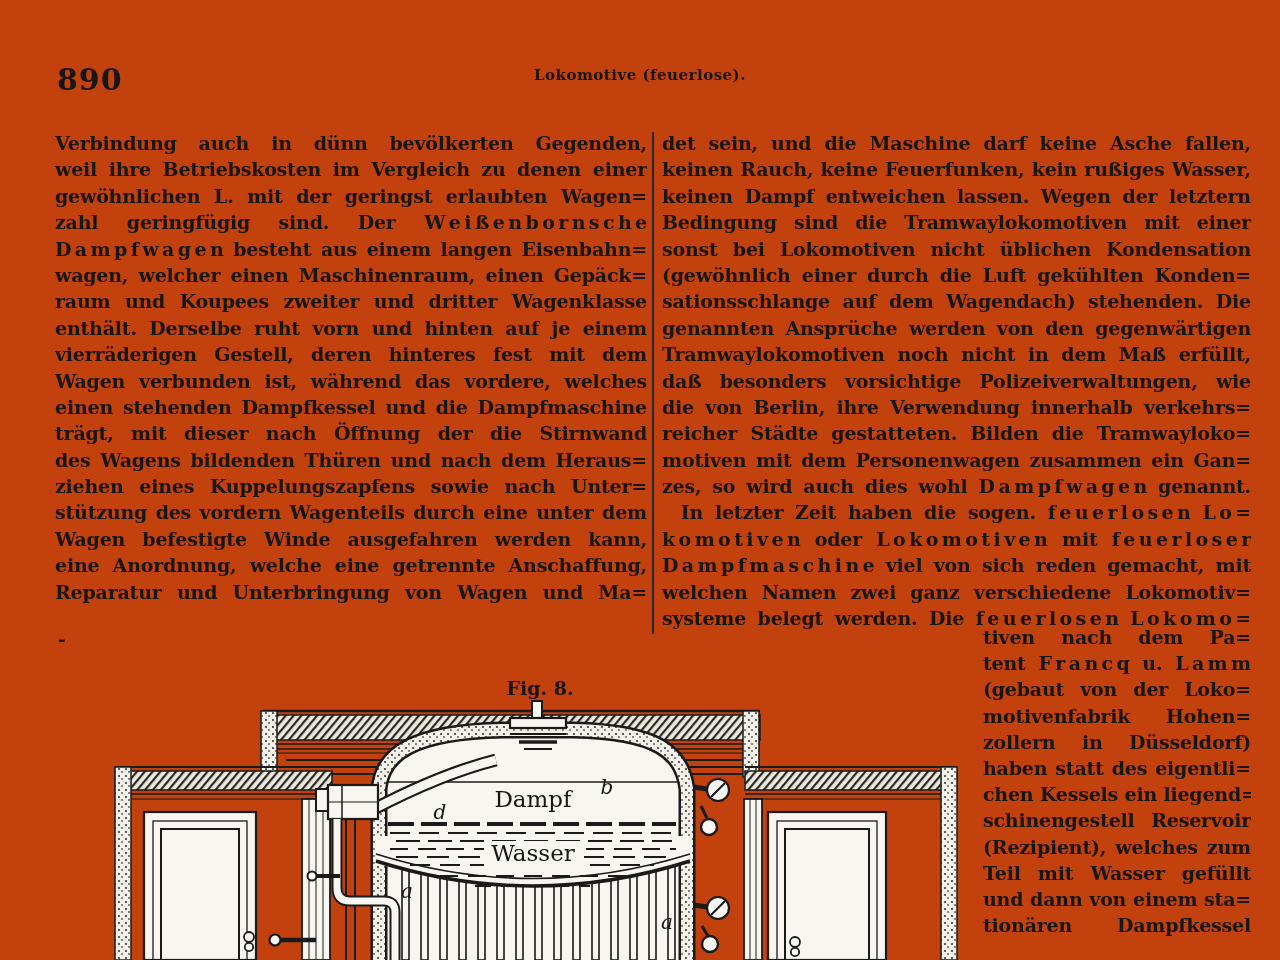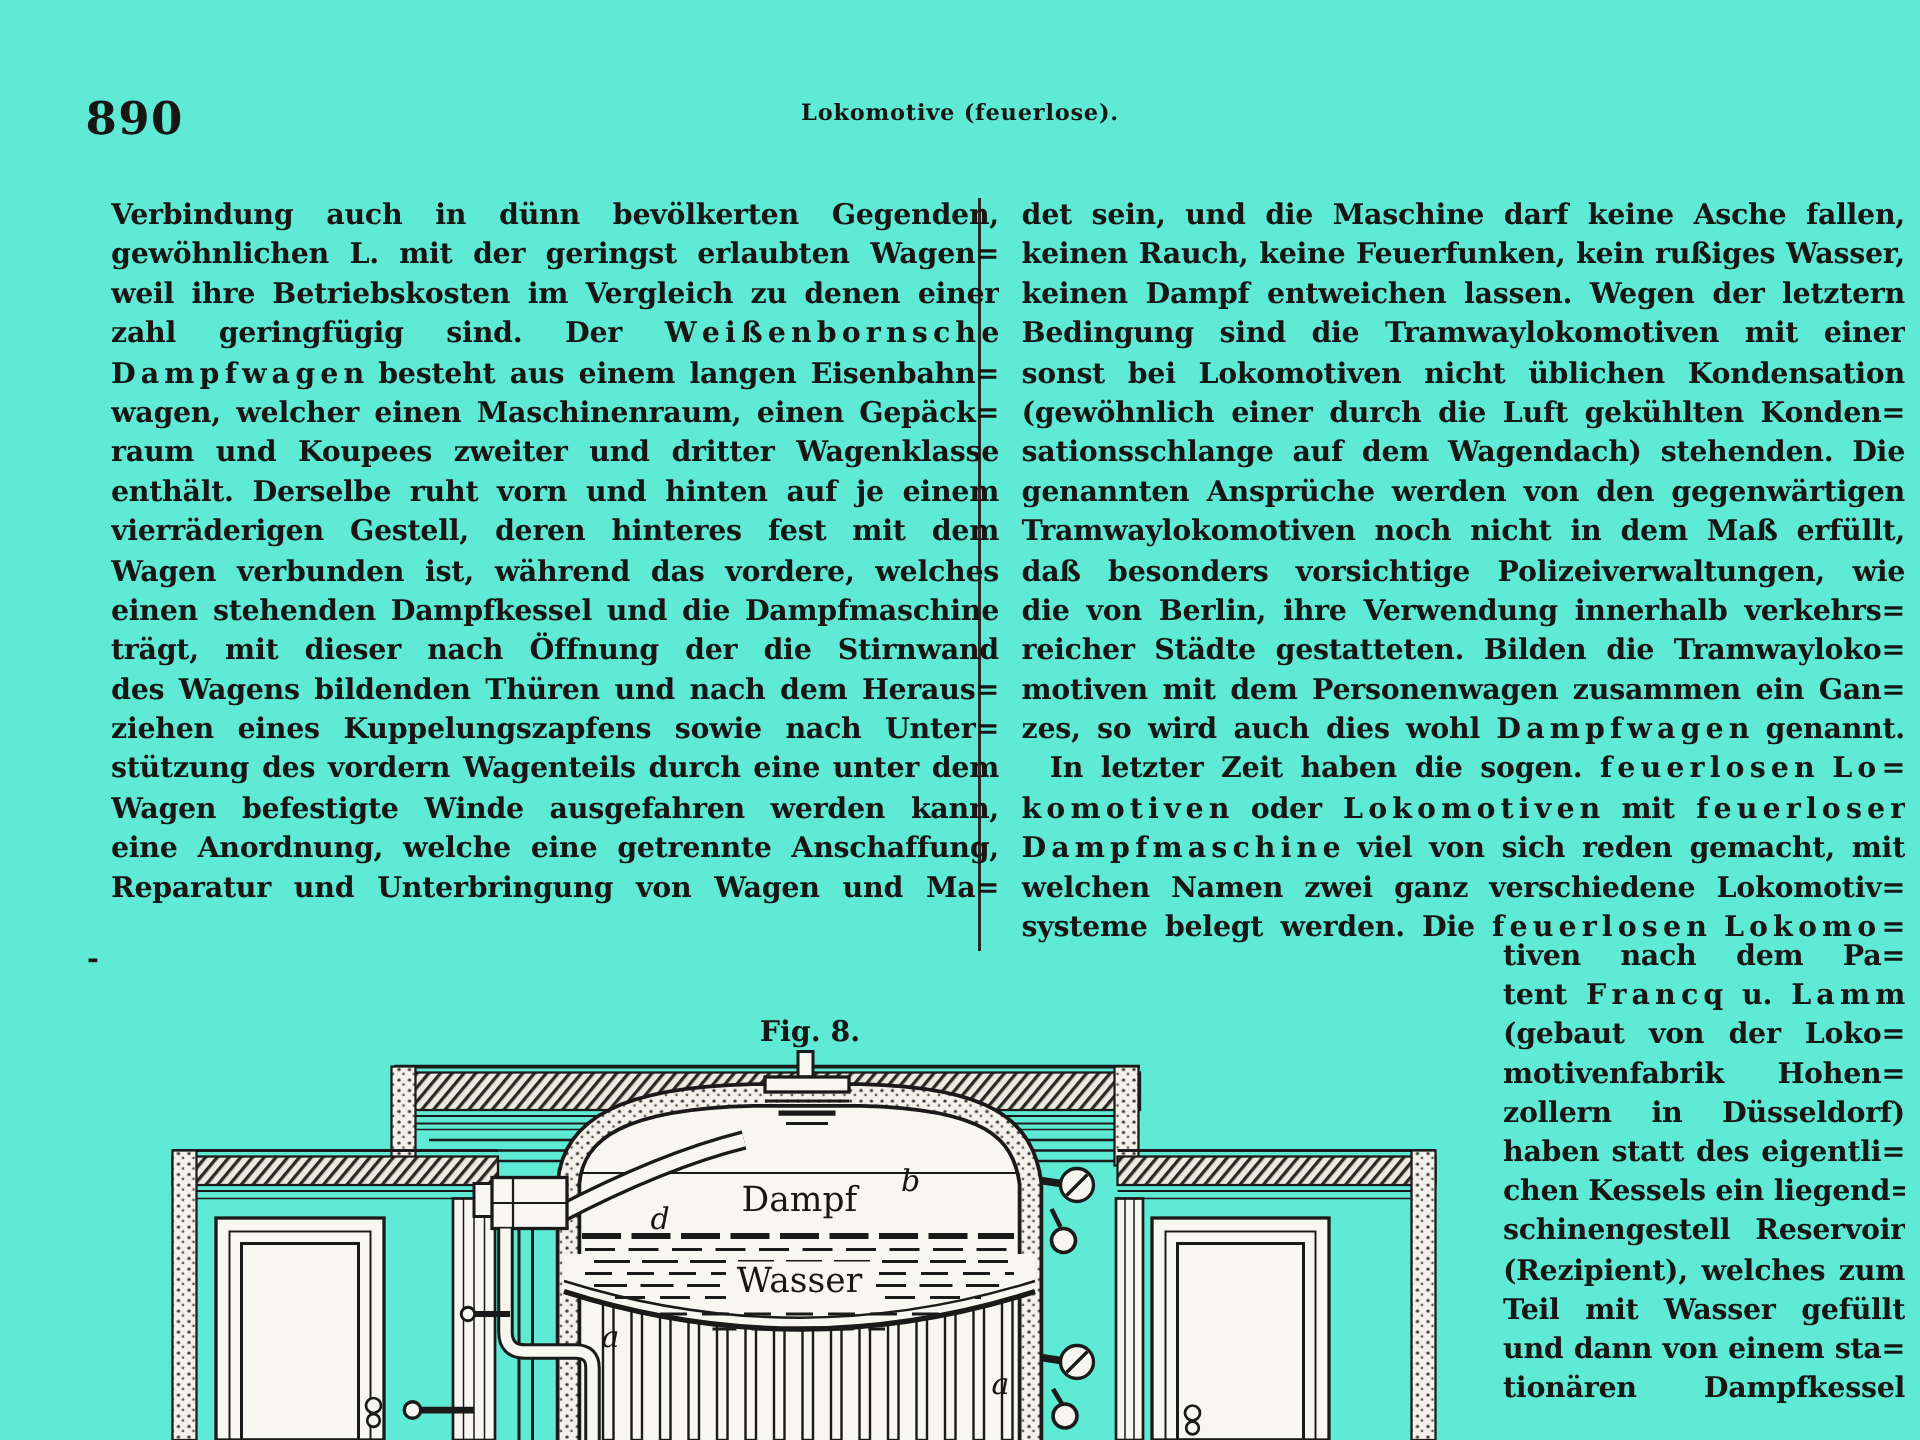--- a/index.html
+++ b/index.html
@@ -1,28 +1,28 @@
 <!DOCTYPE html>
 <html><head>
 <meta charset="utf-8">
 <style>
   html,body{margin:0;padding:0;background:#e8e6e0;}
   .page{
     position:relative;width:1280px;height:960px;overflow:hidden;
-    background:#5eead4;color:#181614;
+    background:#c2410c;color:#181614;
     font-family:"DejaVu Serif","Liberation Serif",serif;
   }
   .page-number{
     position:absolute;left:57px;top:62px;font-size:30px;font-weight:bold;letter-spacing:1px;
   }
   .page-title{
     position:absolute;left:0;right:0;top:66px;text-align:center;
     font-size:15px;font-weight:bold;letter-spacing:.5px;
   }
-  .col{position:absolute;overflow:hidden;margin-left:19px;}
+  .col{position:absolute;overflow:hidden;}
   .col .text-line{
     font-size:19px;font-weight:bold;line-height:26.4px;height:26.4px;
     letter-spacing:-0.2px;white-space:nowrap;
     text-align:justify;text-align-last:justify;
   }
   .col-left{left:55px;top:130px;width:592px;height:506px;}
   .col-right{left:662px;top:130px;width:589px;height:506px;}
   .col-side{left:983px;top:624px;width:268px;height:316px;}
   .col-side .text-line{line-height:26.2px;height:26.2px;}
   .column-rule{position:absolute;left:652px;top:132px;width:1.5px;height:502px;background:#2a2826;}
@@ -42,22 +42,22 @@
 
 <div class="page">
 
   <div class="page-number">890</div>
   <div class="page-title">Lokomotive (feuerlose).</div>
 
   <div class="column-rule"></div>
 
   <div class="col col-left">
       <div class="text-line">Verbindung auch in dünn bevölkerten Gegenden,</div>
+      <div class="text-line">weil ihre Betriebskosten im Vergleich zu denen einer</div>
       <div class="text-line">gewöhnlichen L. mit der geringst erlaubten Wagen=</div>
-      <div class="text-line">weil ihre Betriebskosten im Vergleich zu denen einer</div>
       <div class="text-line">zahl geringfügig sind.  Der W e i ß e n b o r n s c h e</div>
       <div class="text-line">D a m p f w a g e n besteht aus einem langen Eisenbahn=</div>
       <div class="text-line">wagen, welcher einen Maschinenraum, einen Gepäck=</div>
       <div class="text-line">raum und Koupees zweiter und dritter Wagenklasse</div>
       <div class="text-line">enthält.  Derselbe ruht vorn und hinten auf je einem</div>
       <div class="text-line">vierräderigen Gestell, deren hinteres fest mit dem</div>
       <div class="text-line">Wagen verbunden ist, während das vordere, welches</div>
       <div class="text-line">einen stehenden Dampfkessel und die Dampfmaschine</div>
       <div class="text-line">trägt, mit dieser nach Öffnung der die Stirnwand</div>
       <div class="text-line">des Wagens bildenden Thüren und nach dem Heraus=</div>

